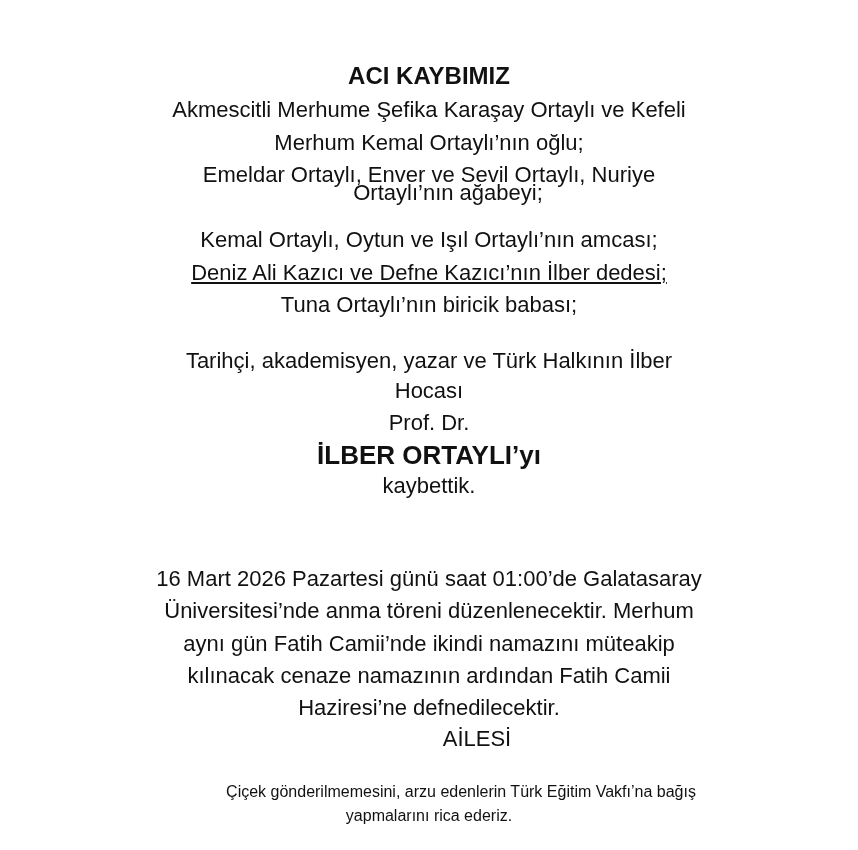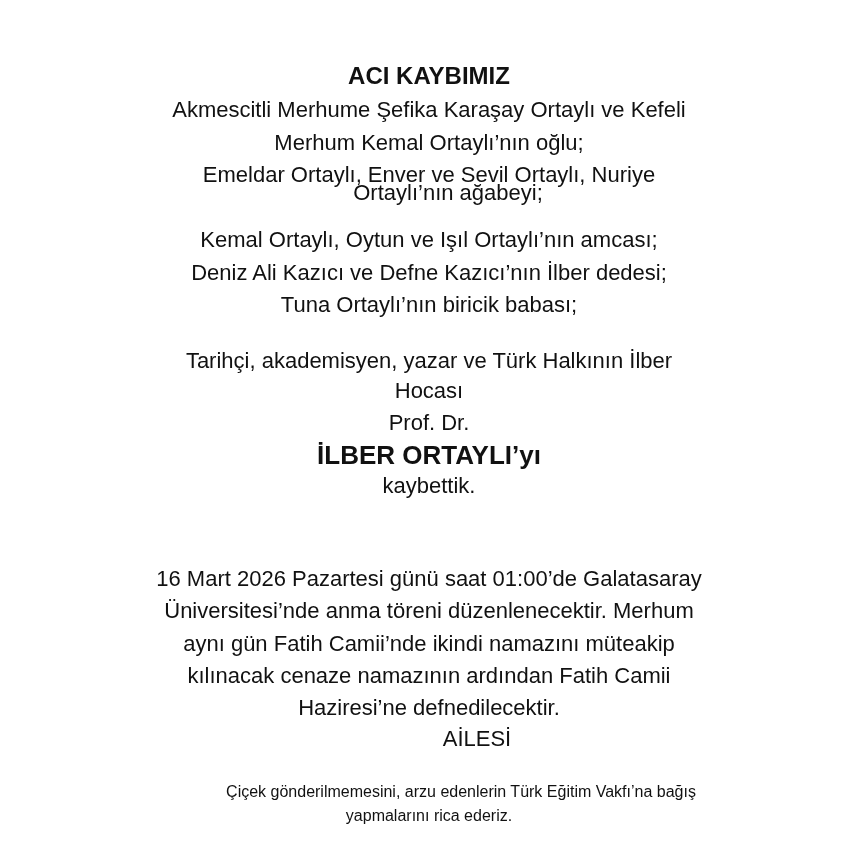--- a/index.html
+++ b/index.html
@@ -15,21 +15,21 @@
 <body>
 
 <div>
   <div class="line title" style="top:62px;">ACI KAYBIMIZ</div>
 
   <div class="line body" style="top:97px;">Akmescitli Merhume Şefika Karaşay Ortaylı ve Kefeli</div>
   <div class="line body" style="top:130px;">Merhum Kemal Ortaylı’nın oğlu;</div>
   <div class="line body" style="top:162px;">Emeldar Ortaylı, Enver ve Sevil Ortaylı, Nuriye</div>
   <div class="line body" style="top:180px;padding-left:19px;">Ortaylı’nın ağabeyi;</div>
   <div class="line body" style="top:227px;">Kemal Ortaylı, Oytun ve Işıl Ortaylı’nın amcası;</div>
-  <div class="line body" style="top:260px;">Deniz Ali Kazıcı ve Defne Kazıcı’nın İlber dedesi;</div>
+  <div class="line body" style="top:260px;text-decoration:underline;">Deniz Ali Kazıcı ve Defne Kazıcı’nın İlber dedesi;</div>
   <div class="line body" style="top:292px;">Tuna Ortaylı’nın biricik babası;</div>
 
   <div class="line body" style="top:348px;">Tarihçi, akademisyen, yazar ve Türk Halkının İlber</div>
   <div class="line body" style="top:378px;">Hocası</div>
 
   <div class="line body bold" style="top:410px;">Prof. Dr.</div>
   <div class="line title" style="top:440px;font-size:26px;">İLBER ORTAYLI’yı</div>
   <div class="line body" style="top:473px;">kaybettik.</div>
 
   <div class="line body" style="top:566px;">16 Mart 2026 Pazartesi günü saat 01:00’de Galatasaray</div>

